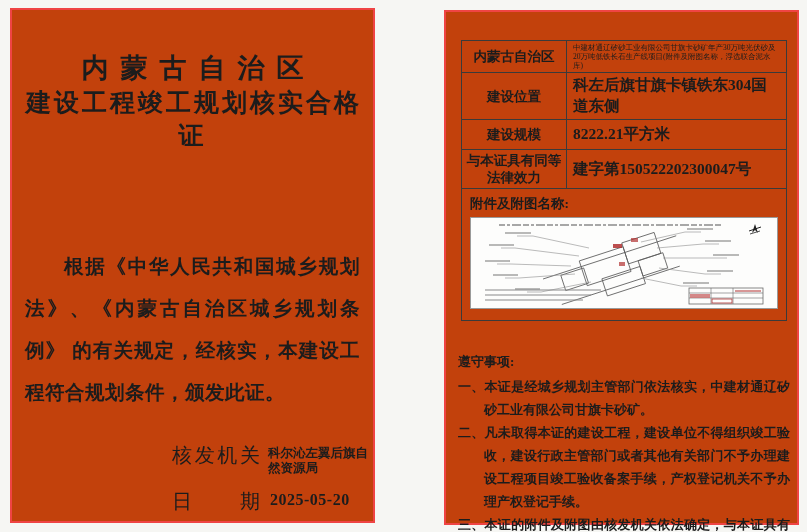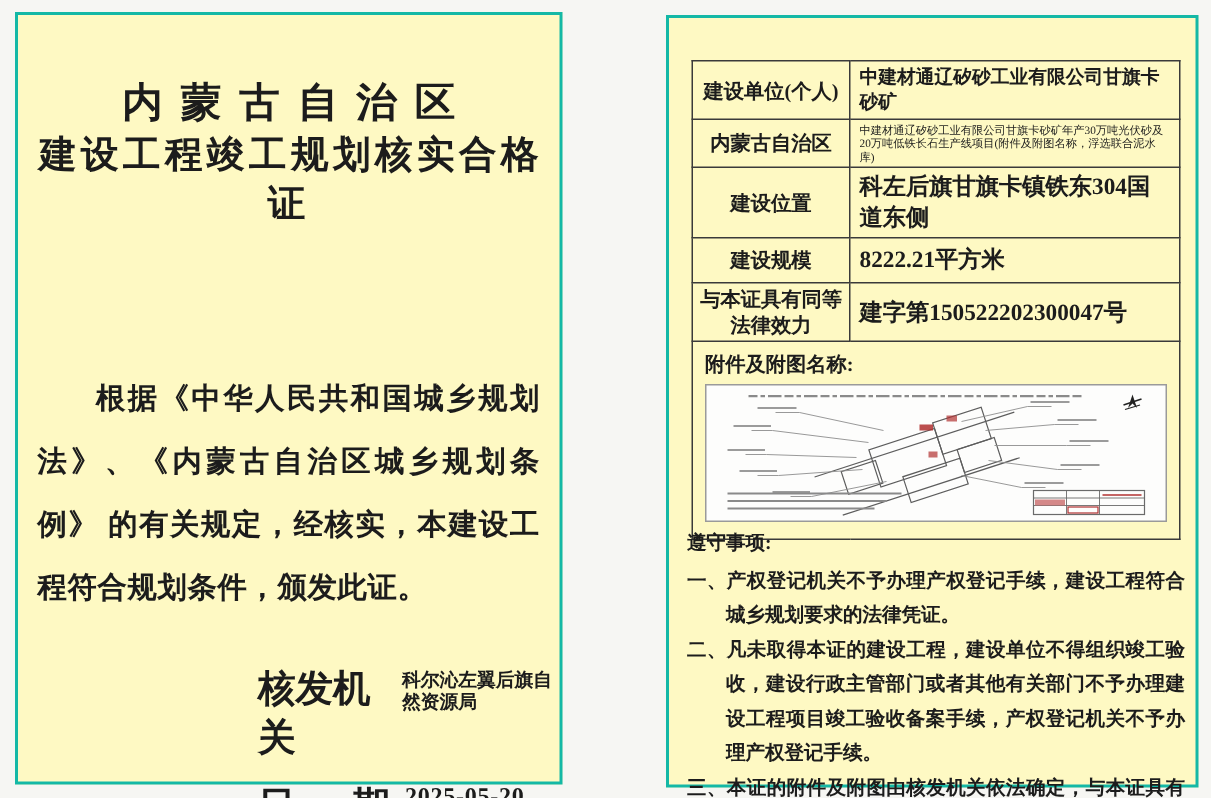--- a/index.html
+++ b/index.html
@@ -8,22 +8,22 @@
     background:#f6f6f3;
     font-family:"Liberation Serif","DejaVu Serif",serif;
     color:#1c1c1c;
     position:relative;
     overflow:hidden;
   }
   .canvas { position:absolute; inset:0; width:807px; height:532px; }
 
   .page {
     position:absolute;
-    background:#fef9c3;
-    border:2px solid #14b8a6;
+    background:#c2410c;
+    border:2px solid #ef4444;
   }
   .page-left  { left:10px;  top:8px;  width:365px; height:515px; }
   .page-right { left:444px; top:10px; width:355px; height:515px; }
 
   
   .l-title1 {
     margin-top:40px;
     text-align:center;
     font-size:27px; font-weight:bold;
     letter-spacing:12px; text-indent:12px;
@@ -48,21 +48,21 @@
     padding:0 13px;
     font-size:19.5px; font-weight:600;
     line-height:42px;
     text-align:justify;
     text-indent:2em;
     letter-spacing:0.5px;
   }
   .l-issuer { position:absolute; left:160px; top:432px; width:200px; }
   .issuer-row { display:flex; align-items:flex-start; margin-bottom:12px; }
   .issuer-label {
-    font-size:25px; font-weight:bold;
+    font-size:20px; font-weight:normal;
     width:88px; flex:0 0 88px;
     display:inline-block;
     text-align-last:justify;
   }
   .issuer-value {
     font-size:12.5px; font-weight:600;
     line-height:15px; margin-left:8px; margin-top:4px;
     width:135px;
   }
   .date-value {
@@ -135,24 +135,20 @@
       <div class="issuer-row">
         <span class="issuer-label">日期</span>
         <span class="date-value">2025-05-20</span>
       </div>
     </div>
   </div>
 
   <div class="page page-right">
     <table class="r-table">
       <tbody>
-          <tr class="row-h30">
-        <td class="cell-label">建设单位(个人)</td>
-        <td class="cell-value v-sm">中建材通辽矽砂工业有限公司甘旗卡砂矿</td>
-      </tr>
       <tr class="row-h32">
         <td class="cell-label">内蒙古自治区</td>
         <td class="cell-value v-xs">中建材通辽矽砂工业有限公司甘旗卡砂矿年产30万吨光伏砂及20万吨低铁长石生产线项目(附件及附图名称，浮选联合泥水库)</td>
       </tr>
       <tr class="row-h30">
         <td class="cell-label">建设位置</td>
         <td class="cell-value v-lg">科左后旗甘旗卡镇铁东304国道东侧</td>
       </tr>
       <tr class="row-h30">
         <td class="cell-label">建设规模</td>
@@ -243,19 +239,19 @@
               </g>
             </svg>
           </div>
         </td>
       </tr>
     </tbody>
       </table>
 
     <div class="r-notes">
       <div class="notes-heading">遵守事项:</div>
-      <div class="note-item">一、产权登记机关不予办理产权登记手续，建设工程符合城乡规划要求的法律凭证。</div>
+      <div class="note-item">一、本证是经城乡规划主管部门依法核实，中建材通辽矽砂工业有限公司甘旗卡砂矿。</div>
       <div class="note-item">二、凡未取得本证的建设工程，建设单位不得组织竣工验收，建设行政主管部门或者其他有关部门不予办理建设工程项目竣工验收备案手续，产权登记机关不予办理产权登记手续。</div>
       <div class="note-item">三、本证的附件及附图由核发机关依法确定，与本证具有同等法律效力。</div>
     </div>
   </div>
 
 </div>
 
 </body></html>

